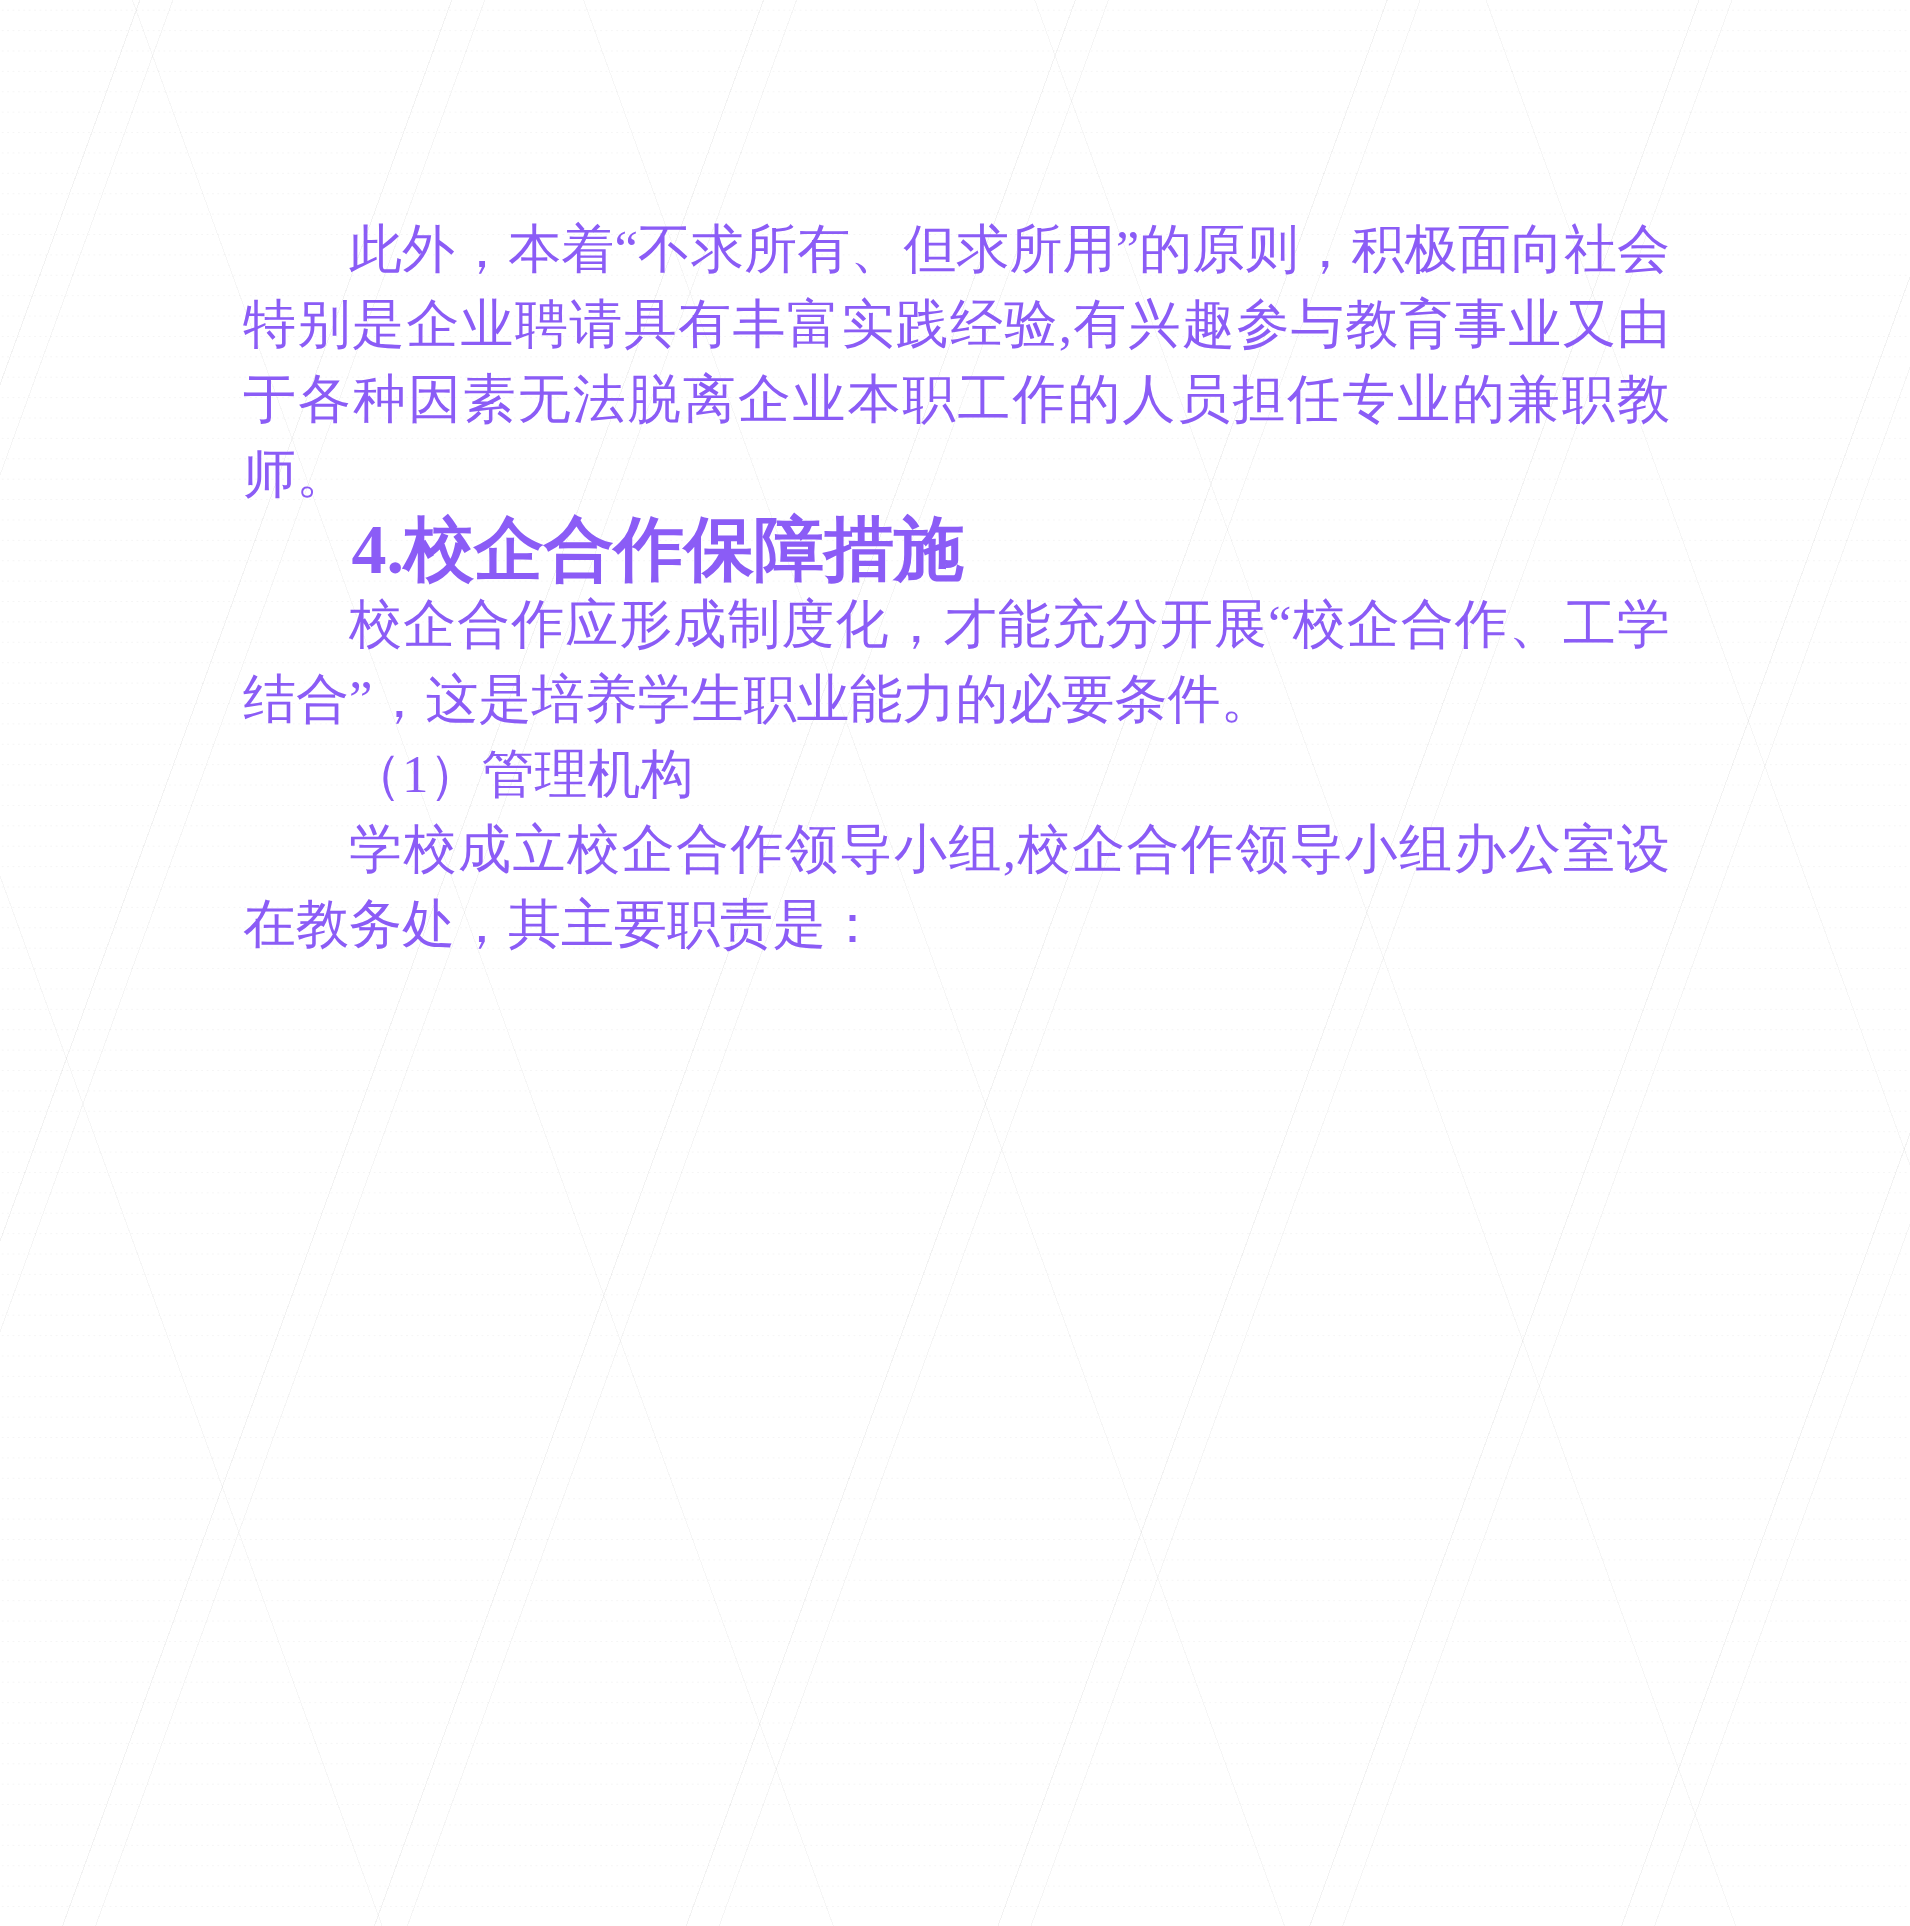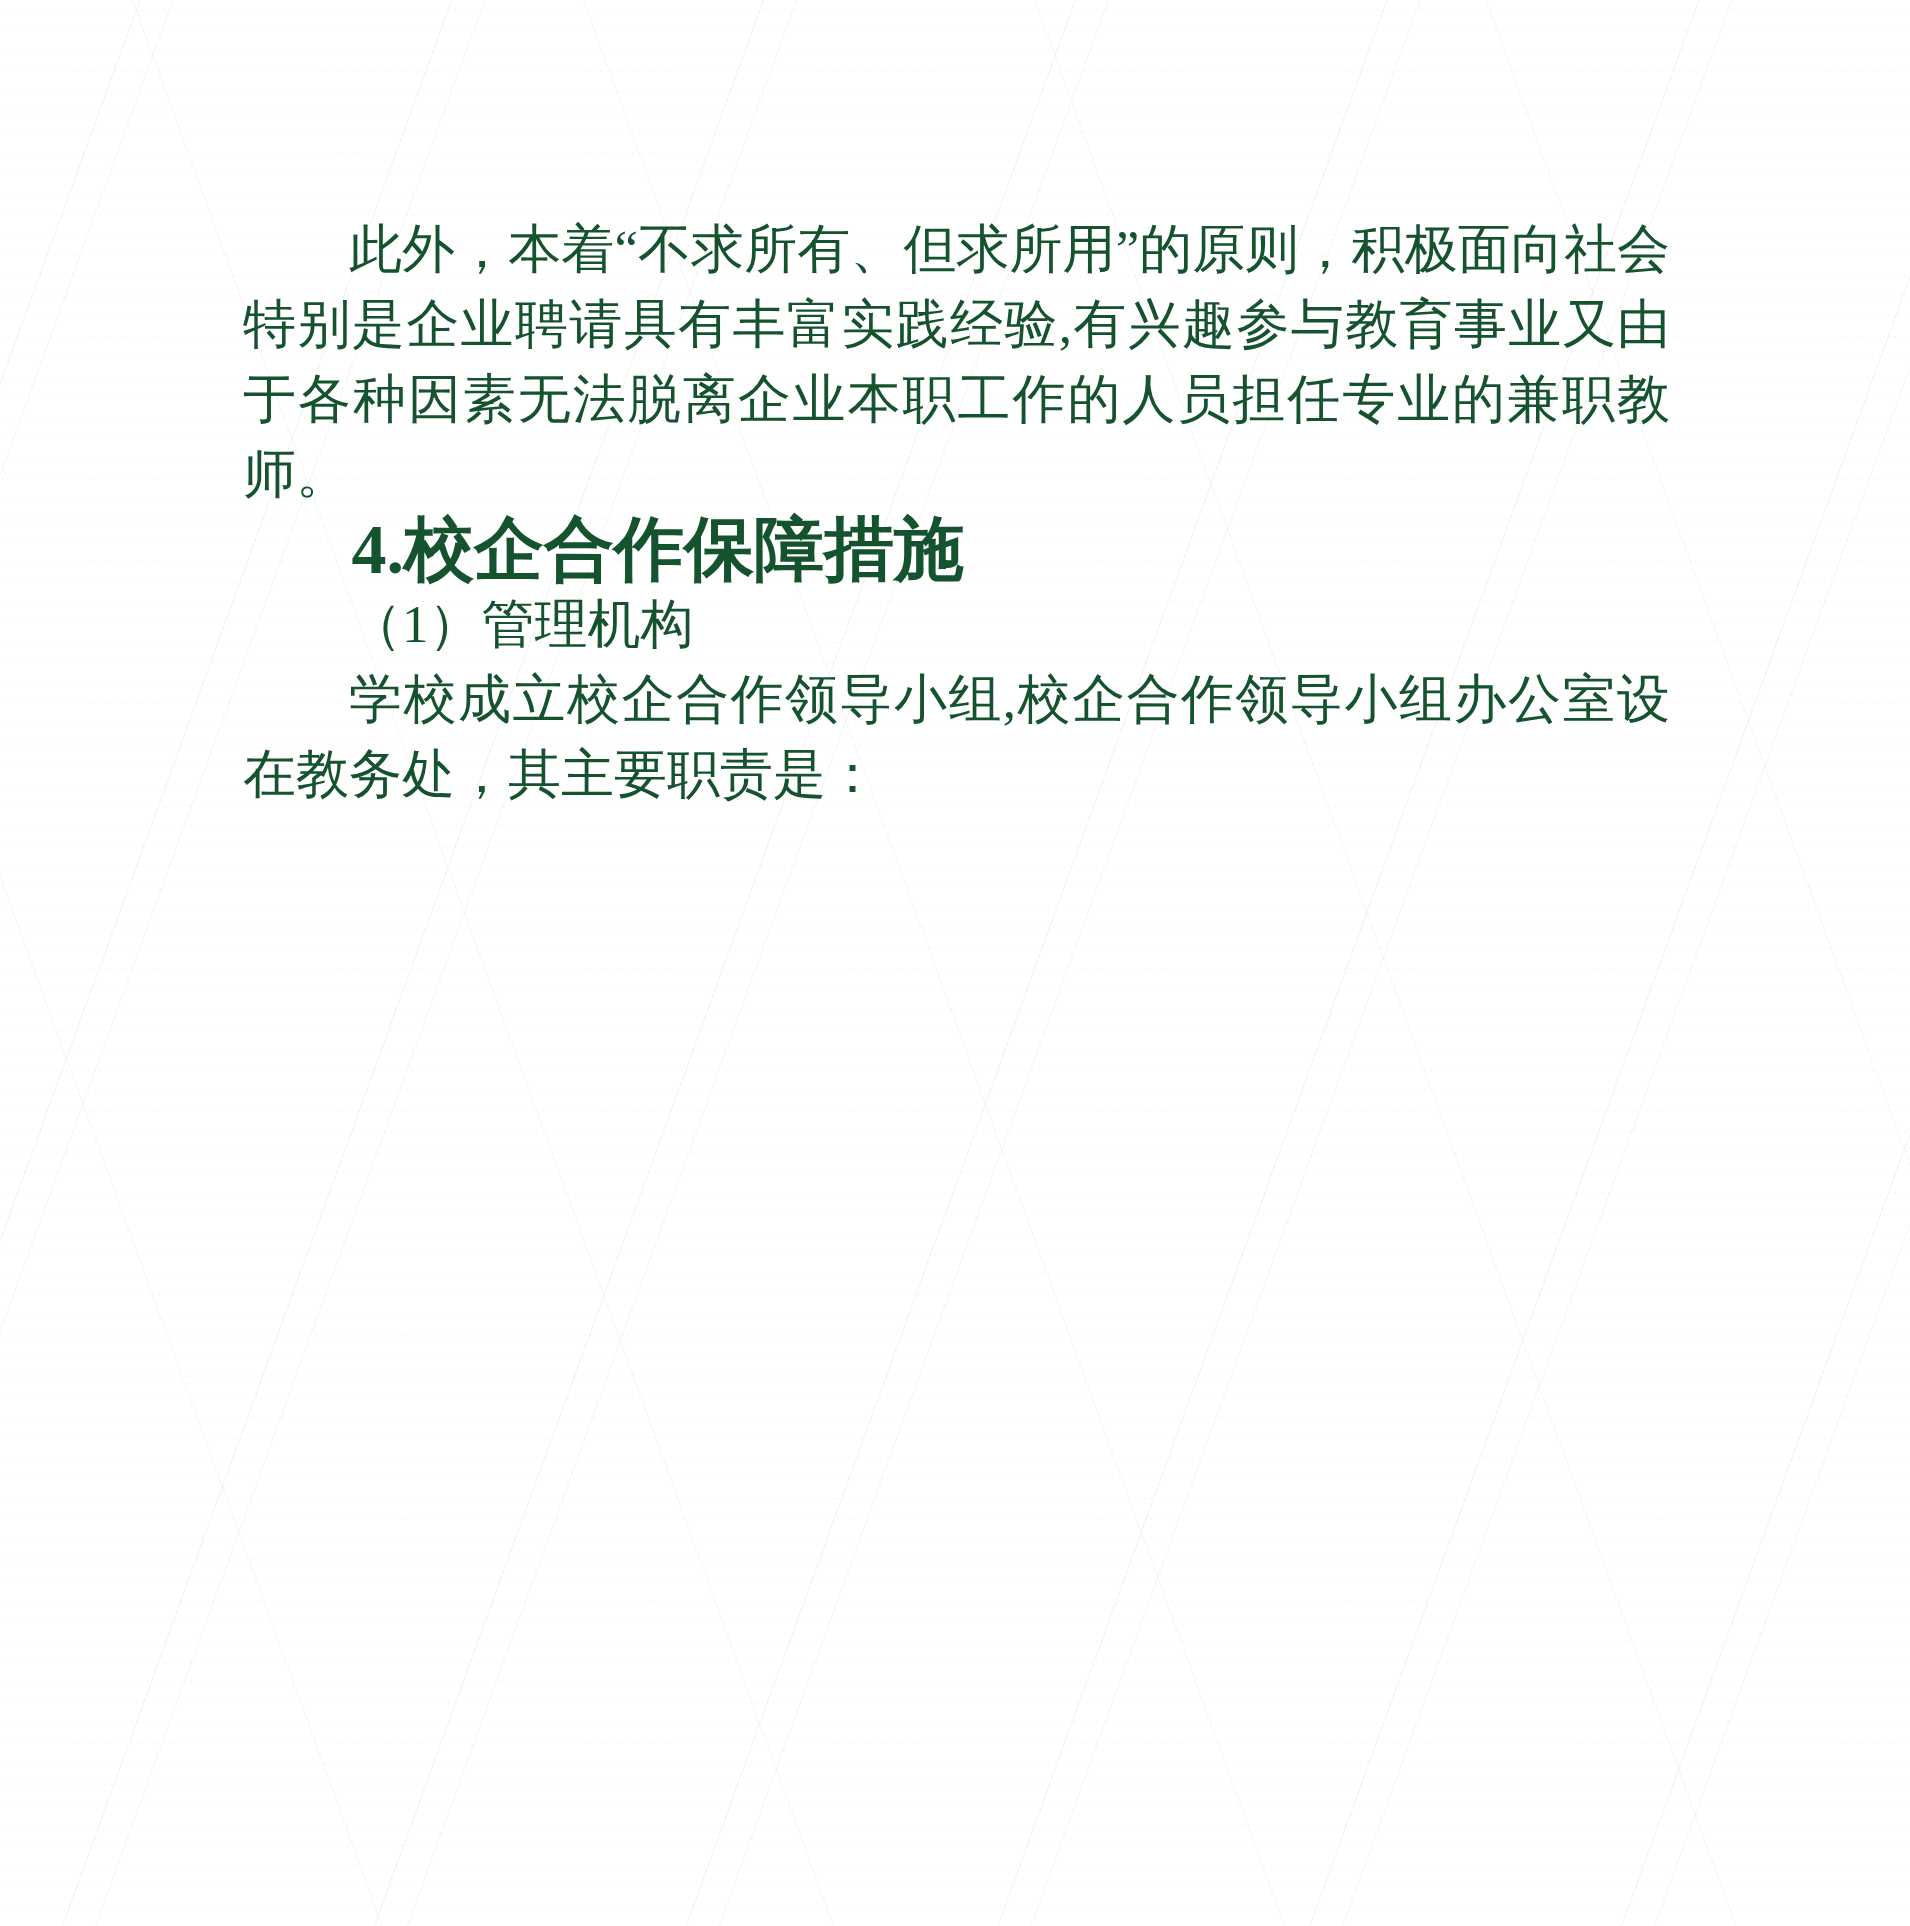--- a/index.html
+++ b/index.html
@@ -50,37 +50,38 @@
   }
   .content p {
     margin: 0;
     padding: 0;
     font-size: 53px;
     line-height: 75px;
     text-align: justify;
     text-justify: inter-ideograph;
     text-indent: 2em;
     word-break: break-all;
-    color: #14532d;
+    color: #8b5cf6;
   }
   .content p.heading {
     font-weight: bold;
     text-indent: 1.55em;
     font-size: 70px;
   }
 </style>
 </head>
 <body>
 
 <div class="page">
   <div class="texture-rows"></div>
   <div class="texture-diag"></div>
 
   <div class="content">
     <p>此外，本着“不求所有、但求所用”的原则，积极面向社会特别是企业聘请具有丰富实践经验,有兴趣参与教育事业又由于各种因素无法脱离企业本职工作的人员担任专业的兼职教师。</p>
     <p class="heading">4.校企合作保障措施</p>
+    <p>校企合作应形成制度化，才能充分开展“校企合作、工学结合”，这是培养学生职业能力的必要条件。</p>
     <p>（1）管理机构</p>
     <p>学校成立校企合作领导小组,校企合作领导小组办公室设在教务处，其主要职责是：</p>
 
   </div>
 
 </div>
 
 
 </body></html>

